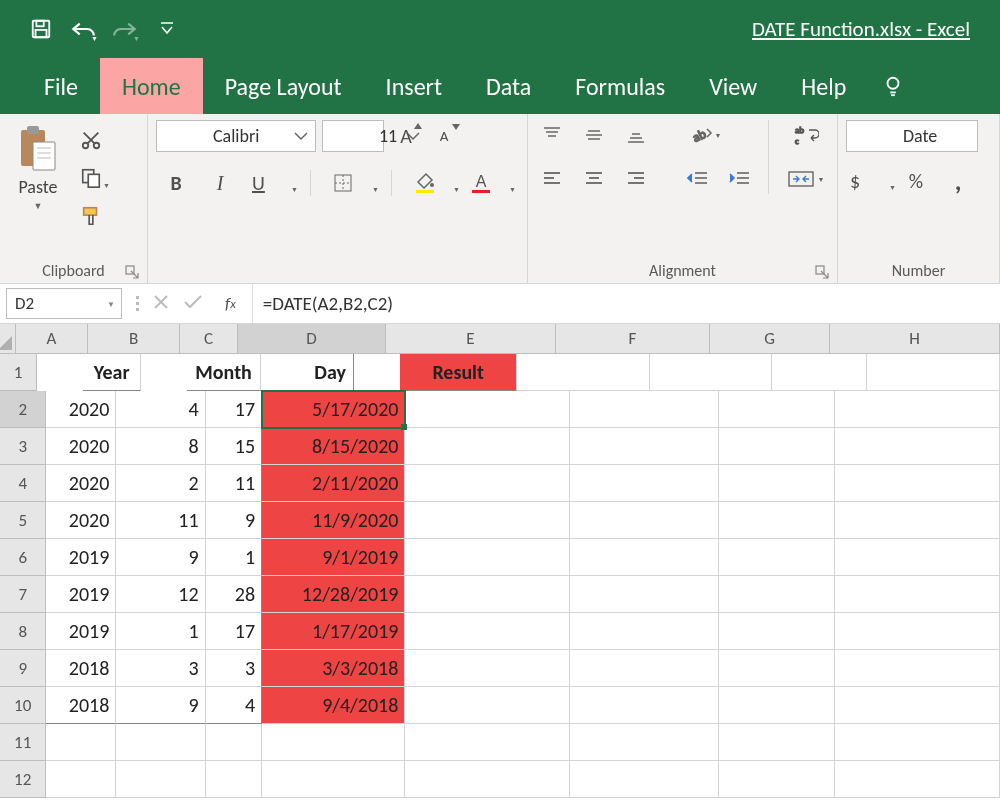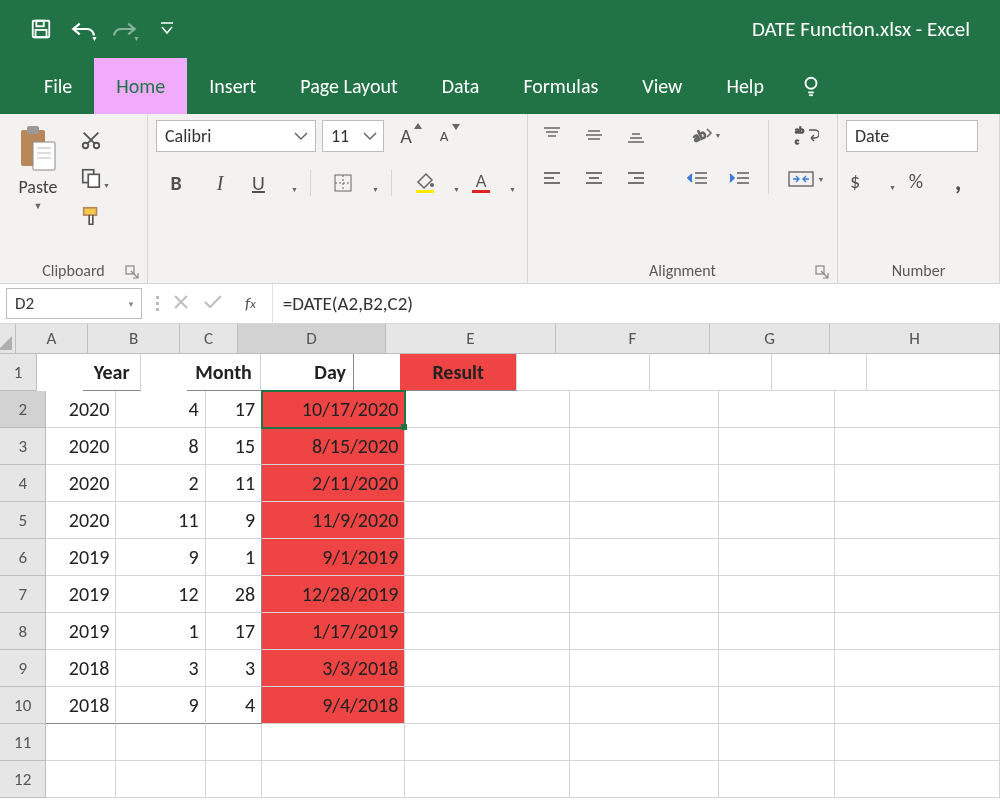--- a/index.html
+++ b/index.html
@@ -4,63 +4,63 @@
 <style>
   * { box-sizing: border-box; margin: 0; padding: 0; }
   html, body { width: 1000px; height: 800px; font-family: "Segoe UI", Calibri, Arial, sans-serif; overflow: hidden; background: #fff; }
   
   .titlebar { height: 58px; background: #217346; display: flex; align-items: center; color: #fff; }
   .qat { display: flex; align-items: center; gap: 0; margin-left: 20px; }
   .qat .btn { width: 42px; height: 40px; display: flex; align-items: center; justify-content: center; position: relative; }
   .qat svg { }
   .qat .drop { font-size: 7px; position: absolute; bottom: 6px; right: 6px; }
   .titlegap { flex: 1; }
-  .title { font-size: 21px; color: #fff; padding-right: 30px; white-space: nowrap; }
+  .title { font-size: 21px; color: #fff; padding-right: 30px; white-space: nowrap; text-decoration: underline; }
   
   .tabs { height: 56px; background: #217346; display: flex; align-items: stretch; padding-left: 22px; }
-  .tab { display: flex; align-items: center; padding: 0 22px; color: #fff; font-size: 20px; cursor: pointer; }
-  .tab.active { background: #f0abfc; color: #217346; }
+  .tab { display: flex; align-items: center; padding: 0 22px; color: #fff; font-size: 24px; cursor: pointer; }
+  .tab.active { background: #fca5a5; color: #217346; }
   .tab.help-icon { padding: 0 14px; }
   
   .ribbon { height: 170px; background: #f3f2f1; border-bottom: 1px solid #d6d6d6; display: flex; }
   .group { border-right: 1px solid #d6d6d6; padding: 6px 8px 0 8px; display: flex; flex-direction: column; }
   .group-body { flex: 1; display:flex; align-items:flex-start;}
   .group-label { height: 26px; display: flex; align-items: center; justify-content: center; font-size: 16px; color: #5a5a5a; position: relative; }
   .group-label .launcher { position: absolute; right: -2px; bottom: 2px; width: 16px; height: 16px; }
   .launcher svg { display:block; }
   
   .paste-stack { display: flex; gap: 6px; }
   .paste-main { width: 60px; display: flex; flex-direction: column; align-items: center; justify-content: flex-start; padding-top: 4px; }
   .paste-main .drop { font-size: 9px; color: #666; margin-top: 2px; }
   .side-btns { display: flex; flex-direction: column; gap: 10px; padding-top: 6px; }
   .side-btns .sbtn { width: 34px; height: 28px; display: flex; align-items: center; justify-content: center; position: relative; }
   .sbtn .drop { font-size: 7px; color: #666; position: absolute; right: -2px; bottom: 2px; }
   
   .font-group .row { display: flex; align-items: center; gap: 6px; }
   .font-group .row + .row { margin-top: 14px; }
   .combo { border: 1px solid #bdbdbd; background: #fff; display: flex; align-items: center; height: 32px; font-size: 18px; color: #333; }
-  .combo .val { padding: 0 8px; }
+  .combo .val { padding: 0 8px; margin-left: 48px; }
   .combo .arr { width: 28px; display: flex; align-items: center; justify-content: center; border-left: 0px solid #ddd; }
   .font-name { width: 160px; }
   .font-size { width: 62px; }
   .ibtn { width: 32px; height: 30px; display: flex; align-items: center; justify-content: center; position: relative; color: #505050; }
   .ibtn .drop { font-size: 7px; color: #666; position: absolute; right: -6px; bottom: 4px;}
   .ibtn.split { width: 44px; justify-content:flex-start; padding-left:4px;}
   
   .align-group .row { display: flex; align-items: center; gap: 10px; }
   .align-group .row + .row { margin-top: 14px; }
   .abtn { width: 32px; height: 30px; display:flex; align-items:center; justify-content:center; }
   .wrap-col { display:flex; flex-direction:column; align-items:center; gap:14px; margin-left:12px; border-left:1px solid #d6d6d6; padding-left:12px;}
   
   .num-group .combo { width: 132px;}
   .num-group .row { display:flex; align-items:center; gap:10px;}
   .num-group .row + .row { margin-top: 14px; }
   
   .fbar { height: 40px; border-bottom: 1px solid #d6d6d6; display: flex; align-items: stretch; }
-  .namebox { width: 136px; border: 1px solid #bdbdbd; margin: 4px 6px; display: flex; align-items:center; padding: 0 8px; font-size: 17px; color:#333; position:relative;}
+  .namebox { width: 116px; border: 1px solid #bdbdbd; margin: 4px 6px; display: flex; align-items:center; padding: 0 8px; font-size: 17px; color:#333; position:relative;}
   .namebox .drop { position:absolute; right:6px; font-size:8px; color:#888;}
   .fx-controls { display:flex; align-items:center; padding:0 8px; gap:14px; border-right: 1px solid #e0e0e0; }
   .fx-controls .dots { display:flex; flex-direction:column; gap:3px;}
   .fx-controls .dots span{width:3px;height:3px;background:#bbb;}
   .fx-cell { color:#bdbdbd; }
   .fx-label { font-style: italic; font-size: 17px; color:#555; padding:0 8px; display:flex; align-items:center;}
   .formula-input { flex:1; display:flex; align-items:center; font-size:19px; padding:0 10px; color:#333;}
   
   .grid-wrap { display:flex; }
   .corner { width: 48px; height: 30px; background:#e6e6e6; border-right:1px solid #bdbdbd; border-bottom:1px solid #bdbdbd; position:relative;}
@@ -119,22 +119,22 @@
   </div>
   <div class="titlegap"></div>
   <div class="title">
     <span>DATE Function.xlsx</span><span> - </span><span>Excel</span>
   </div>
 </div>
 
 <div class="tabs">
   <div class="tab">File</div>
   <div class="tab active">Home</div>
+  <div class="tab">Page Layout</div>
   <div class="tab">Insert</div>
-  <div class="tab">Page Layout</div>
   <div class="tab">Data</div>
   <div class="tab">Formulas</div>
   <div class="tab">View</div>
   <div class="tab">Help</div>
   <div class="tab help-icon">
     <svg width="22" height="22" viewBox="0 0 24 24" fill="none" stroke="#fff" stroke-width="2">
         <circle cx="12" cy="9" r="6"></circle>
         <line x1="9" y1="19" x2="15" y2="19"></line>
         <line x1="10" y1="22" x2="14" y2="22"></line>
       </svg>
@@ -436,21 +436,21 @@
     <div class="cell c-F"></div>
     <div class="cell c-G"></div>
     <div class="cell c-H"></div>
   </div>
 
   <div class="row">
     <div class="rh sel">2</div>
     <div class="cell right c-A">2020</div>
     <div class="cell right c-B">4</div>
     <div class="cell right border-r c-C">17</div>
-    <div class="cell right hi c-D active-cell">10/17/2020</div>
+    <div class="cell right hi c-D active-cell">5/17/2020</div>
     <div class="cell c-E"></div>
     <div class="cell c-F"></div>
     <div class="cell c-G"></div>
     <div class="cell c-H"></div>
   </div>
 
   <div class="row">
       <div class="rh">3</div>
       <div class="cell right c-A">2020</div>
       <div class="cell right c-B">8</div>

